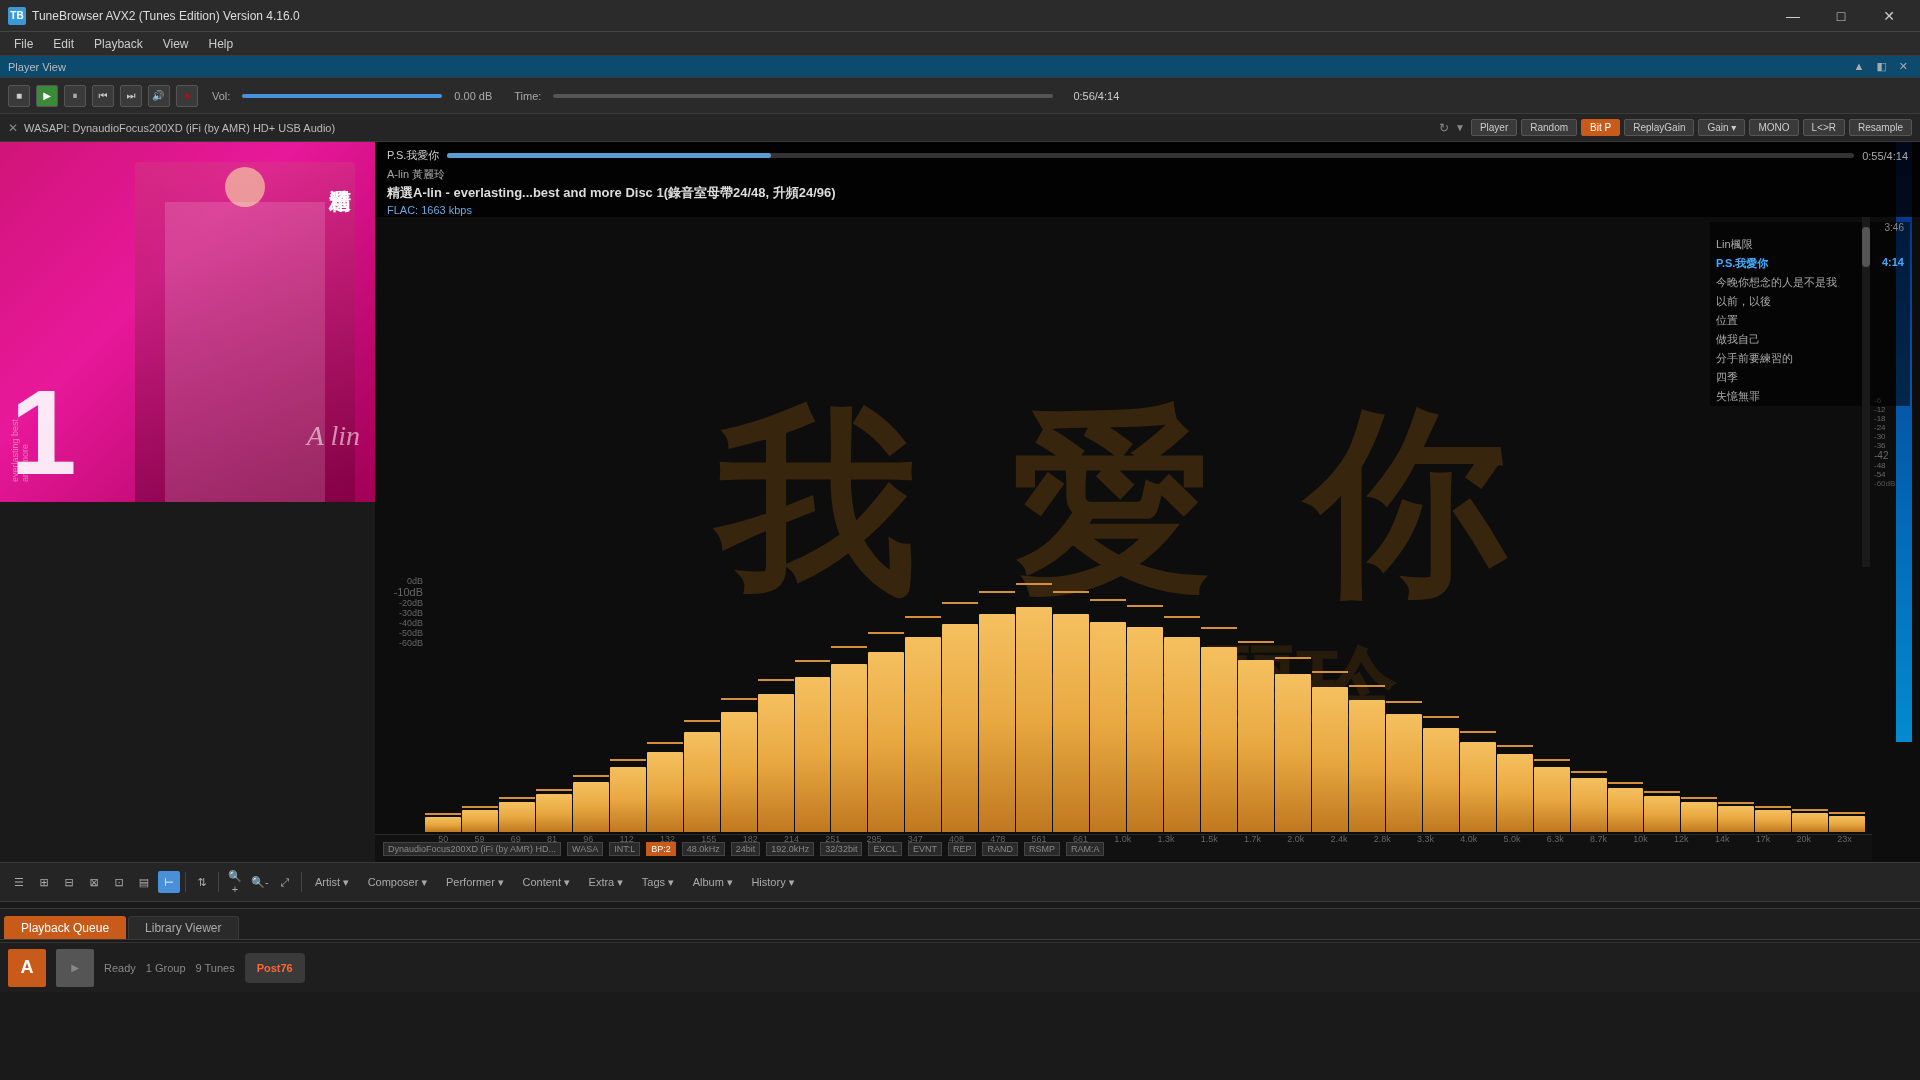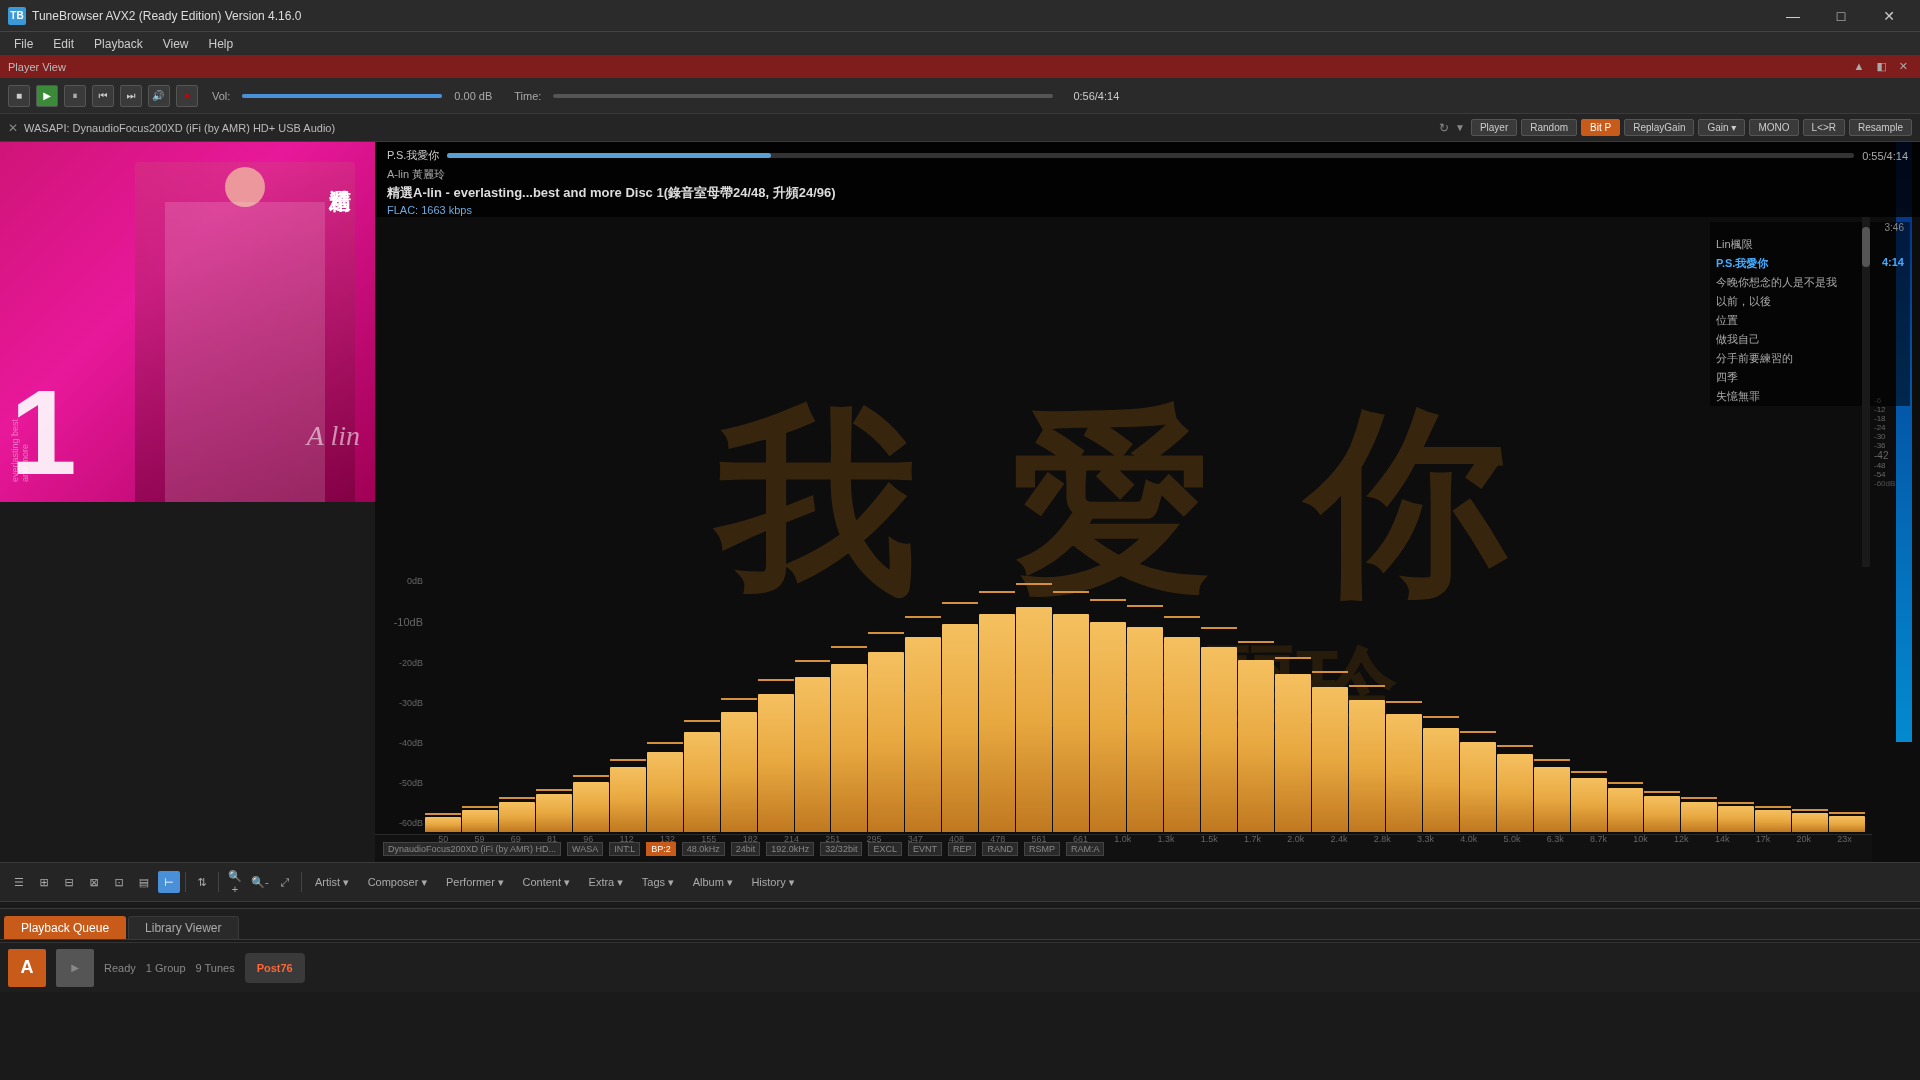--- a/index.html
+++ b/index.html
@@ -62,21 +62,21 @@
       padding: 2px 10px;
       font-size: 12px;
       color: #ccc;
       cursor: pointer;
       height: 24px;
       display: flex; align-items: center;
     }
 
     
     #player-view-bar {
-      background: #7f1d1d;
+      background: #0c4a6e;
       height: 22px;
       display: flex;
       align-items: center;
       padding: 0 8px;
       border-bottom: 1px solid #3a3a3a;
       font-size: 11px;
       color: #bbb;
     }
     .float-btn {
       margin-left: auto;
@@ -388,21 +388,21 @@
       top: 10px;
     }
   </style>
 </head>
 <body>
 
 <div id="title-bar">
   <div class="app-icon">
       <span>TB</span>
     </div>
-  <span class="title-text">TuneBrowser AVX2 (Ready Edition) Version 4.16.0</span>
+  <span class="title-text">TuneBrowser AVX2 (Tunes Edition) Version 4.16.0</span>
   <div class="win-controls">
     <button class="win-btn">—</button>
     <button class="win-btn">□</button>
     <button class="win-btn close">✕</button>
   </div>
 </div>
 
 <div id="menu-bar">
   <div class="menu-item">File</div>
   <div class="menu-item">Edit</div>
@@ -716,21 +716,21 @@
       <span class="freq-label">6.3k</span>
       <span class="freq-label">8.7k</span>
       <span class="freq-label">10k</span>
       <span class="freq-label">12k</span>
       <span class="freq-label">14k</span>
       <span class="freq-label">17k</span>
       <span class="freq-label">20k</span>
       <span class="freq-label">23x</span>
     </div>
 
-    <div style="position:absolute;bottom:30px;left:0;width:50px;height:260px;display:flex;flex-direction:column;justify-content:space-between;padding:4px 2px;z-index:6;">
+    <div style="position:absolute;bottom:30px;left:0;width:50px;height:260px;display:flex;flex-direction:column;justify-content:flex-start;padding:4px 2px;z-index:6;">
       <span style="font-size:9px;color:#666;text-align:right;">0dB</span>
       <span style="font-size:11px;color:#666;text-align:right;">-10dB</span>
       <span style="font-size:9px;color:#666;text-align:right;">-20dB</span>
       <span style="font-size:9px;color:#666;text-align:right;">-30dB</span>
       <span style="font-size:9px;color:#666;text-align:right;">-40dB</span>
       <span style="font-size:9px;color:#666;text-align:right;">-50dB</span>
       <span style="font-size:9px;color:#666;text-align:right;">-60dB</span>
     </div>
 
     <div id="right-vu" style="position:absolute;top:0;right:0;width:48px;bottom:0;background:#0d0d0d;z-index:8;display:flex;flex-direction:column;align-items:flex-end;padding:4px 4px 4px 0;">

